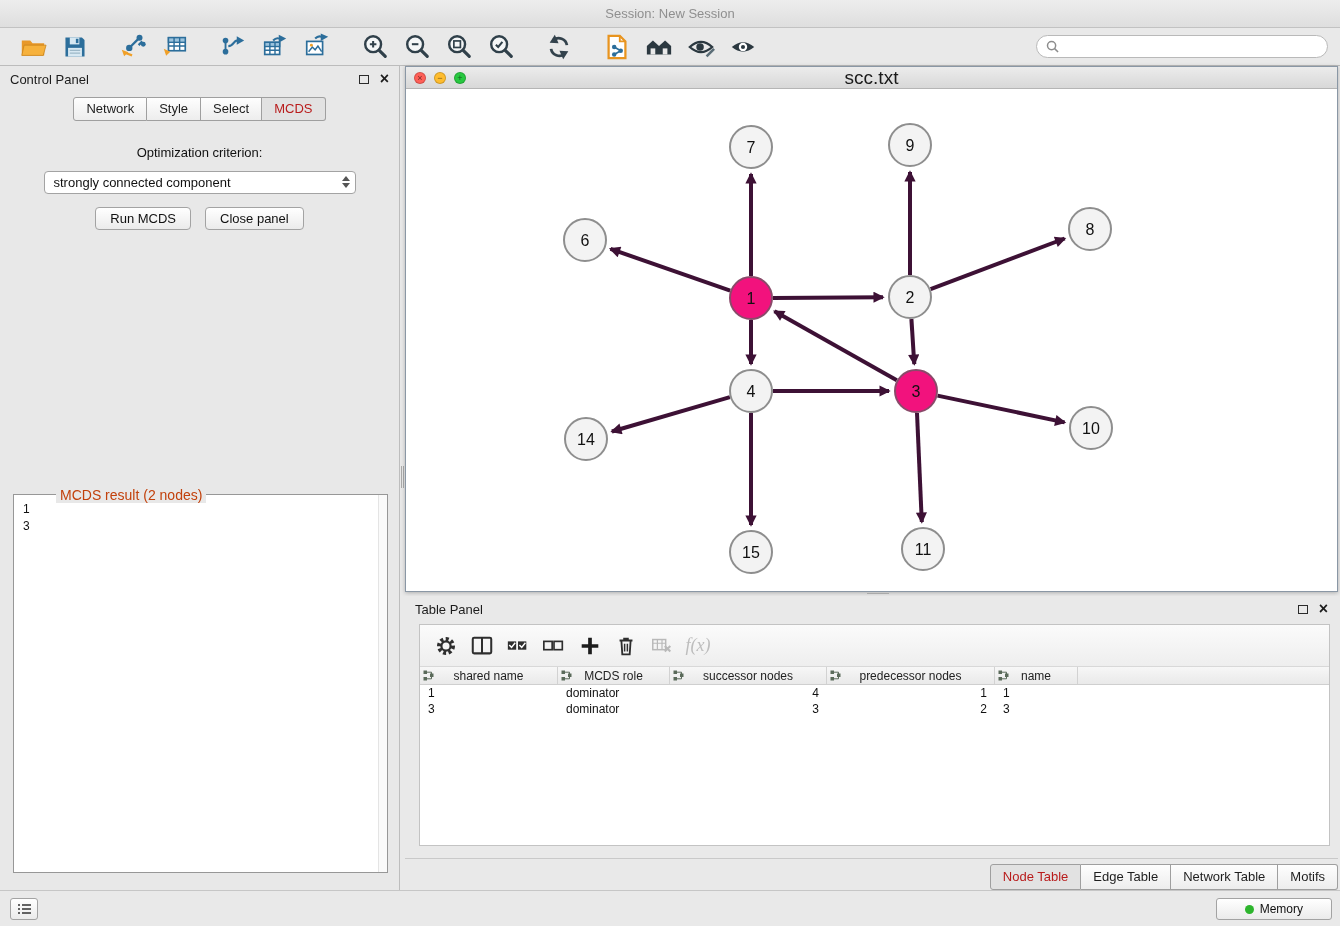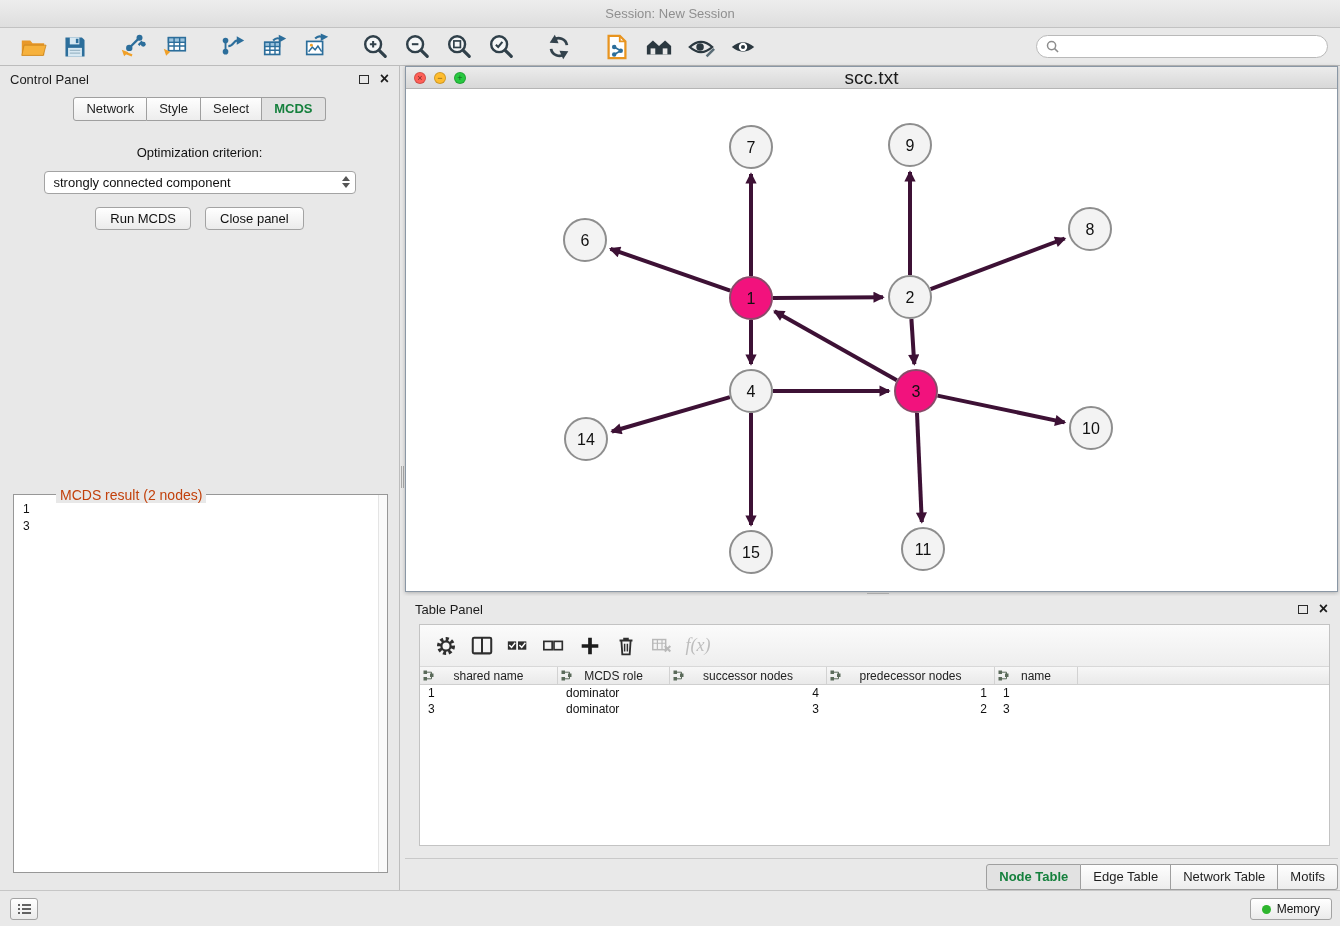--- a/index.html
+++ b/index.html
@@ -33,21 +33,21 @@
   .panel-controls { margin-left:auto; display:flex; gap:11px; align-items:center; }
   .float-glyph { width:10px; height:9px; border:1.5px solid #2b2b2b; display:inline-block; background:transparent; }
   .close-glyph { font-size:16px; font-weight:bold; color:#1c1c1c; line-height:12px; background:none; border:none; cursor:pointer; }
   .btn { height:23px; padding:0 14px; font-size:13px; color:#111;
     background:linear-gradient(#ffffff,#ebebeb); border:1px solid #a3a3a3;
     border-radius:4px; cursor:pointer; }
   .ctab { font-size:13px; padding:3px 12px 4px; color:#1e1e1e; cursor:pointer;
     background:linear-gradient(#fefefe,#ededed); border:1px solid #9f9f9f; border-left:none; }
   .ctab:first-child { border-left:1px solid #9f9f9f; border-radius:3px 0 0 3px; }
   .ctab:last-child { border-radius:0 3px 3px 0; }
-  .ctab.active { background:#e2e2e2; color:#15803d;font-weight:bold; }
+  .ctab.active { background:#e2e2e2; color:#b91c1c; }
 
   
   .control-panel { position:absolute; top:66px; left:0; width:400px; bottom:36px;
     background:#e8e8e8; border-right:1px solid #bdbdbd; }
   .ctabs { display:flex; justify-content:center; margin-top:5px; }
   .cp-content { text-align:center; margin-top:24px; }
   .opt-label { font-size:13px; color:#111; margin-bottom:11px; }
   .dropdown { width:312px; height:23px; margin:0 auto; background:#fff;
     border:1px solid #a3a3a3; border-radius:4px; display:flex; align-items:center;
     padding-left:9px; font-size:13px; color:#111; position:relative; cursor:pointer; text-align:left; }
@@ -105,21 +105,21 @@
   .td { font-size:12px; color:#111; padding:0 8px; line-height:16px; white-space:nowrap; flex:none; }
   .tp-tabs-strip { position:absolute; left:0; right:0; top:262px; height:32px;
     border-top:1px solid #c9c9c9; display:flex; justify-content:flex-end; padding-top:5px; }
 
   
   .status-bar { position:absolute; left:0; right:0; bottom:0; height:36px;
     background:#e9e9e9; border-top:1px solid #c6c6c6; }
   .sb-left-btn { position:absolute; left:10px; top:7px; width:28px; height:22px;
     background:linear-gradient(#ffffff,#ebebeb); border:1px solid #a3a3a3; border-radius:3px;
     display:flex; align-items:center; justify-content:center; cursor:pointer; }
-  .memory-btn { position:absolute; right:8px; top:7px; height:22px; padding:0 11px;
+  .memory-btn { position:absolute; right:8px; top:7px; height:22px; padding:0 28px;
     background:linear-gradient(#ffffff,#ebebeb); border:1px solid #a3a3a3; border-radius:3px;
     display:flex; align-items:center; gap:6px; font-size:12px; color:#111; cursor:pointer;text-align:center; }
   .mem-dot { width:9px; height:9px; border-radius:50%; }
 </style>
 </head>
 <body>
 
 <div class="app" data-interactable="false">
 
   <div class="titlebar" data-interactable="false">

